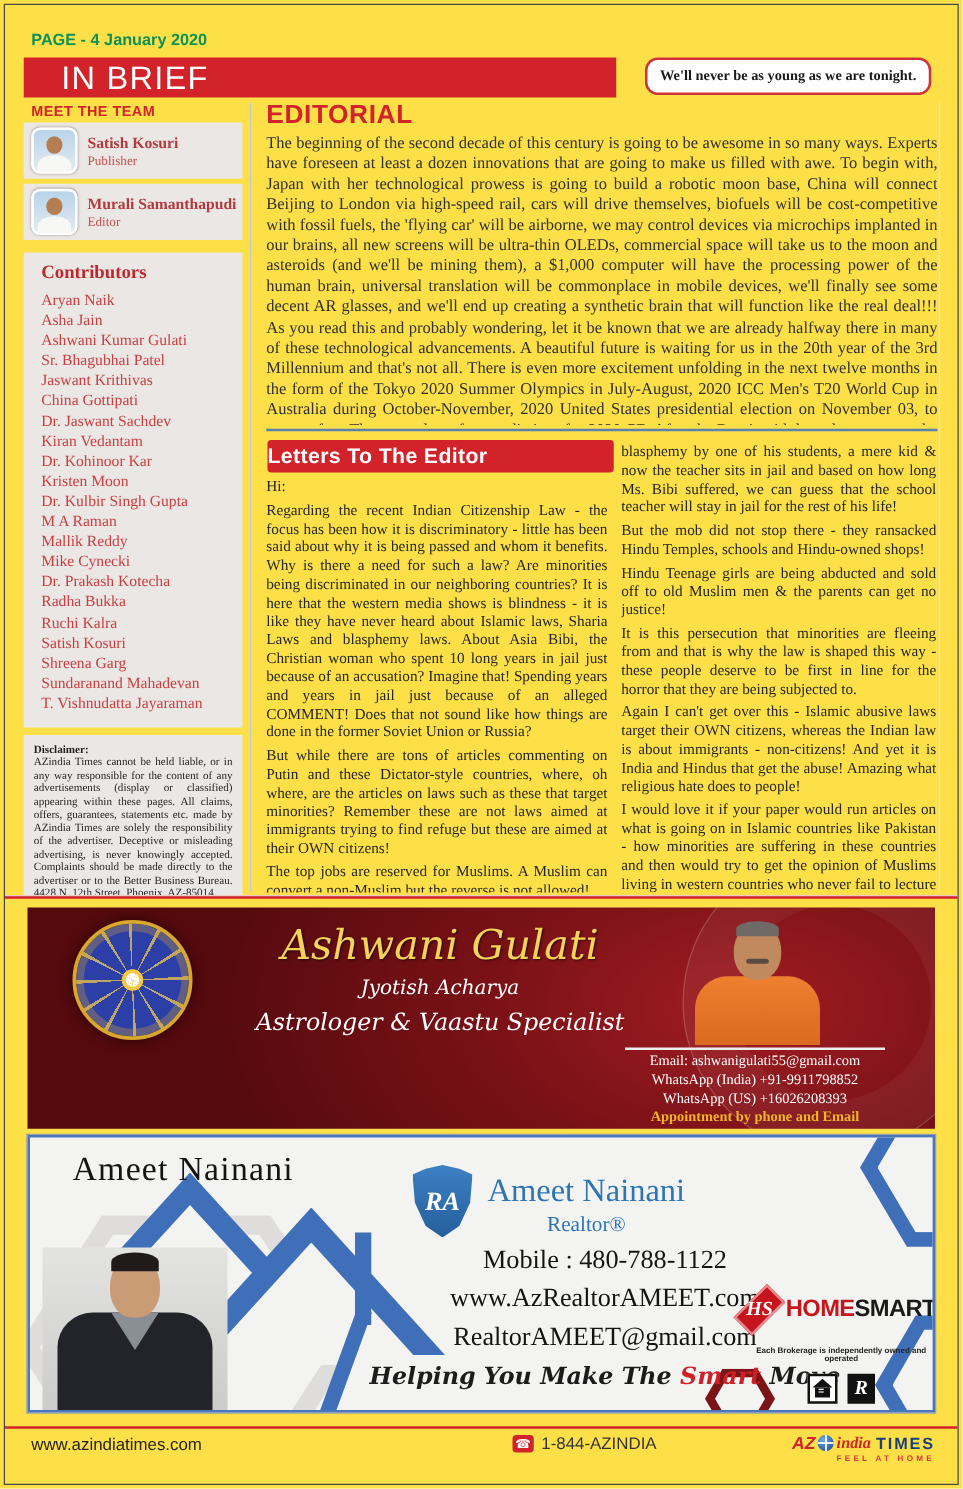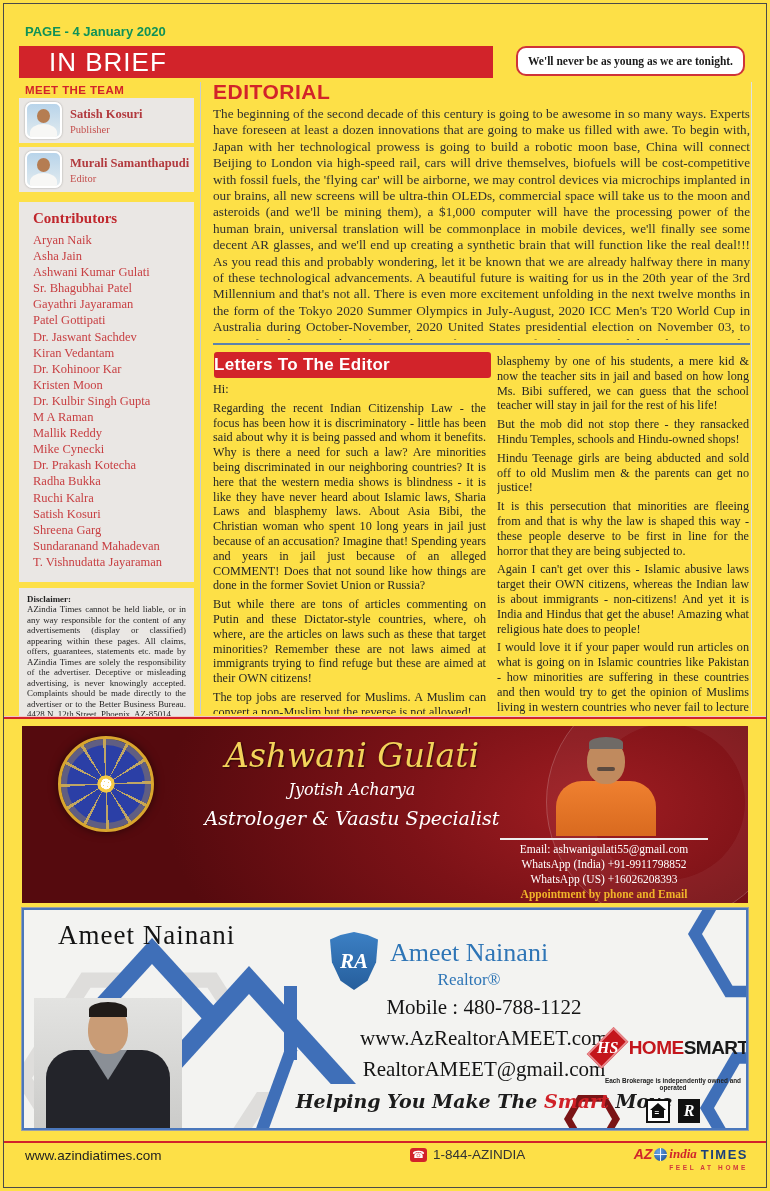--- a/index.html
+++ b/index.html
@@ -198,22 +198,22 @@
     </div>
     </div>
 
   <div class="abs contrib-box">
     <div class="contrib-heading">Contributors</div>
     <div>
         <div class="contrib-item">Aryan Naik</div>
         <div class="contrib-item">Asha Jain</div>
         <div class="contrib-item">Ashwani Kumar Gulati</div>
         <div class="contrib-item">Sr. Bhagubhai Patel</div>
-        <div class="contrib-item">Gayathri Jayaraman</div>
-        <div class="contrib-item">Patel Gottipati</div>
+        <div class="contrib-item">Jaswant Krithivas</div>
+        <div class="contrib-item">China Gottipati</div>
         <div class="contrib-item">Dr. Jaswant Sachdev</div>
         <div class="contrib-item">Kiran Vedantam</div>
         <div class="contrib-item">Dr. Kohinoor Kar</div>
         <div class="contrib-item">Kristen Moon</div>
         <div class="contrib-item">Dr. Kulbir Singh Gupta</div>
         <div class="contrib-item">M A Raman</div>
         <div class="contrib-item">Mallik Reddy</div>
         <div class="contrib-item">Mike Cynecki</div>
         <div class="contrib-item">Dr. Prakash Kotecha</div>
         <div class="contrib-item">Radha Bukka</div>

